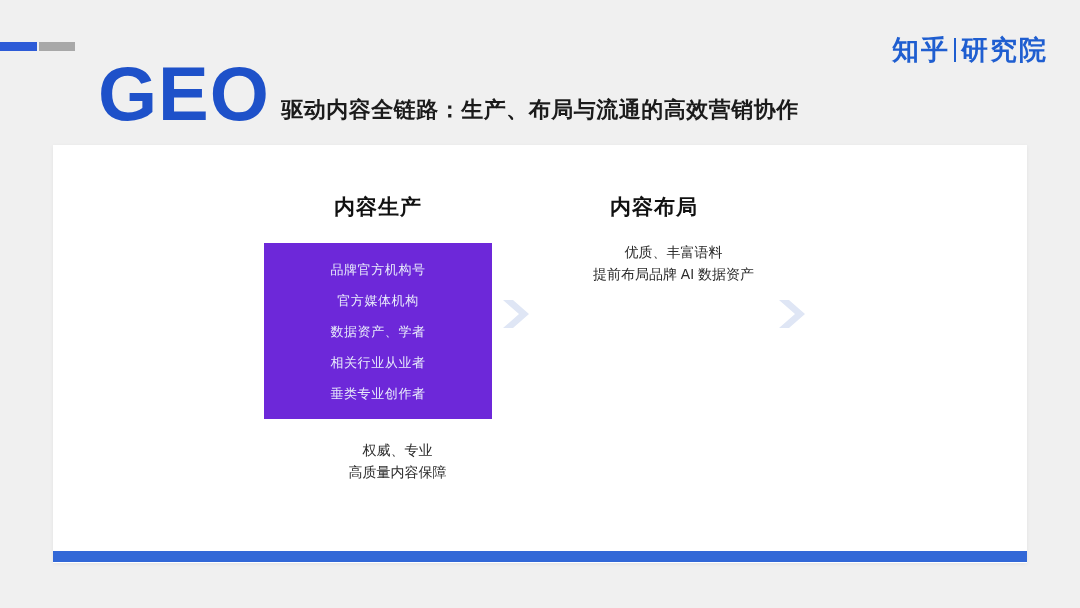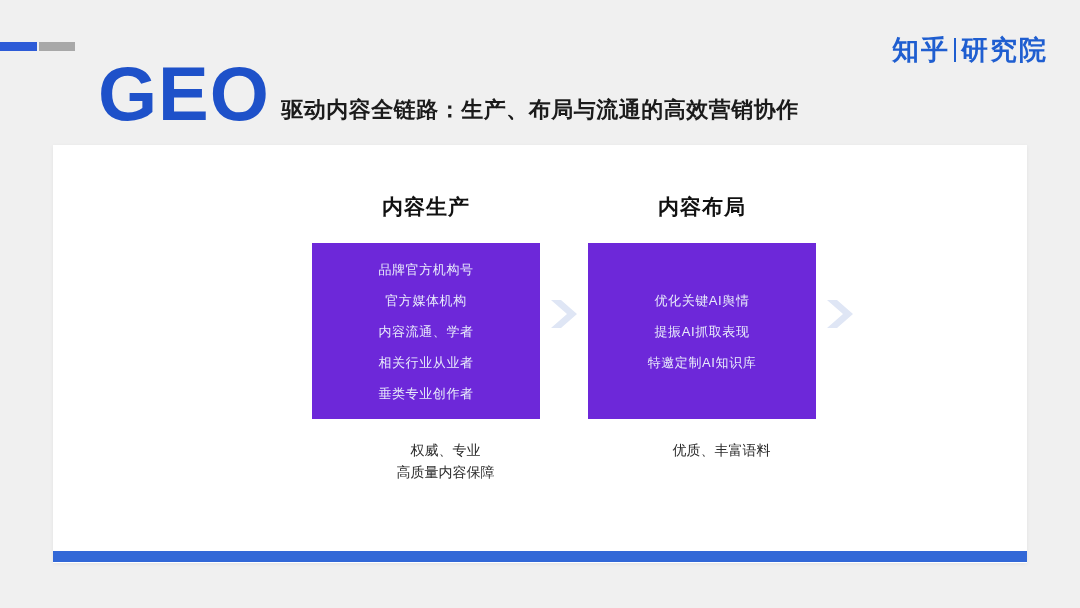--- a/index.html
+++ b/index.html
@@ -106,21 +106,20 @@
   
   .flow {
     position: absolute;
     left: 53px;
     top: 145px;
     width: 974px;
     height: 418px;
     display: flex;
     align-items: flex-start;
     justify-content: center;
-    padding-left: 48px;
   }
   .column {
     width: 228px;
     display: flex;
     flex-direction: column;
     align-items: center;
   }
   .col-heading {
     margin-top: 48px;
     font-size: 21px;
@@ -192,45 +191,41 @@
 
 <div class="card"></div>
 
 <div class="flow">
 
   <div class="column">
     <div class="col-heading">内容生产</div>
     <div class="blue-box">
       <div class="item">品牌官方机构号</div>
       <div class="item">官方媒体机构</div>
-      <div class="item">内容流通、学者</div>
+      <div class="item">数据资产、学者</div>
       <div class="item">相关行业从业者</div>
       <div class="item">垂类专业创作者</div>
     </div>
     <div class="col-caption">
       <span class="cap-line">权威、专业</span>
       <span class="cap-line">高质量内容保障</span>
     </div>
   </div>
 
   <div class="arrow-gap">
     <svg class="chevron" width="34" height="34" viewBox="0 0 34 34">
       <polygon points="4,3 20,17 4,31 14,31 30,17 14,3" fill="#dfe6f5"></polygon>
     </svg>
   </div>
 
   <div class="column">
     <div class="col-heading">内容布局</div>
-    <div class="blue-box">
-      <div class="item">优化关键AI舆情</div>
-      <div class="item">提振AI抓取表现</div>
-      <div class="item">特邀定制AI知识库</div>
-    </div>
     <div class="col-caption">
       <span class="cap-line">优质、丰富语料</span>
+      <span class="cap-line">提前布局品牌 AI 数据资产</span>
     </div>
   </div>
 
   <div class="arrow-gap">
     <svg class="chevron" width="34" height="34" viewBox="0 0 34 34">
       <polygon points="4,3 20,17 4,31 14,31 30,17 14,3" fill="#dfe6f5"></polygon>
     </svg>
   </div>
 
 

